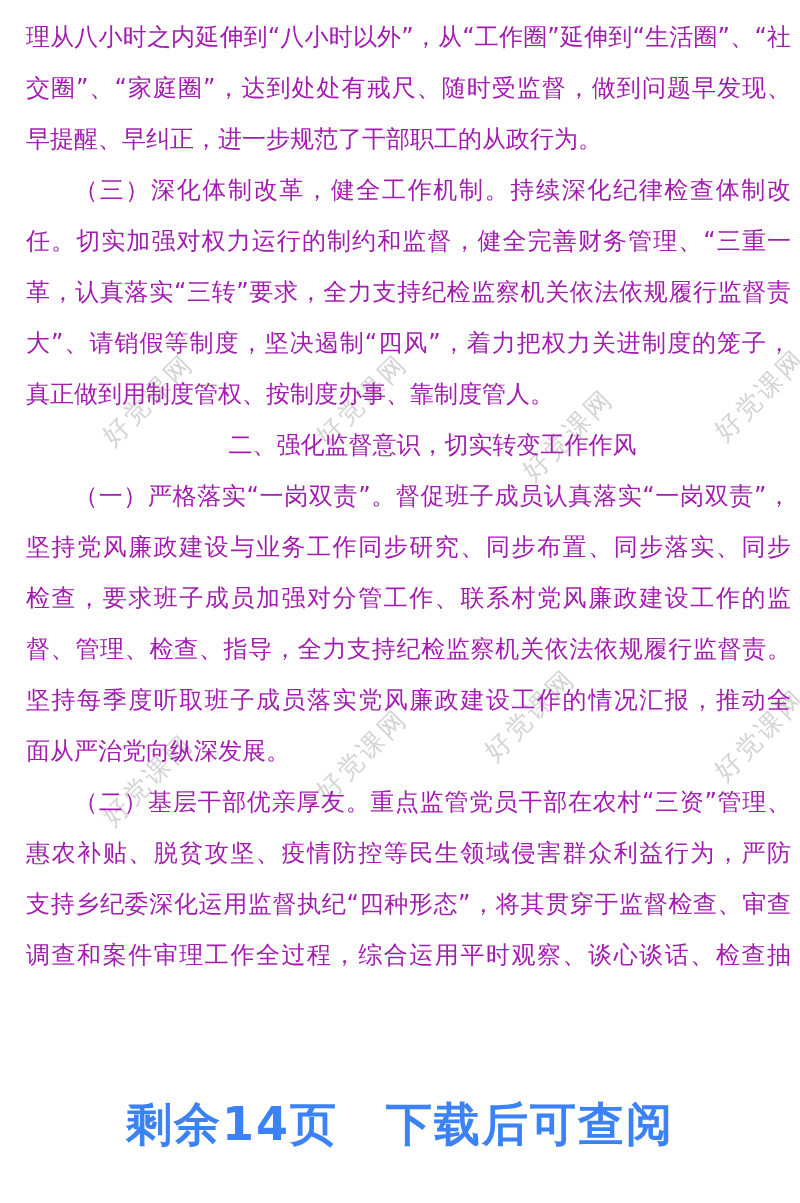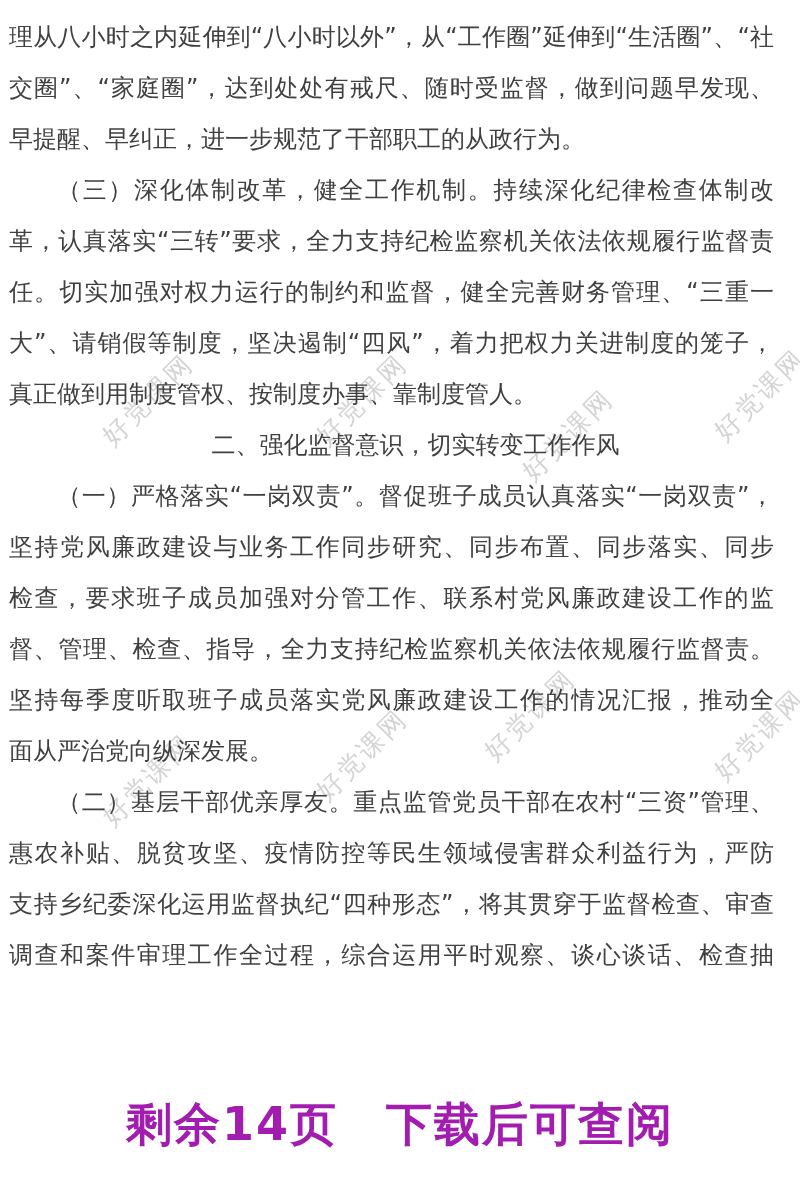--- a/index.html
+++ b/index.html
@@ -28,24 +28,24 @@
     font-size: 26px;
     letter-spacing: 3px;
     color: #d4d4d4;
     white-space: nowrap;
     user-select: none;
   }
   
   .content {
     position: absolute;
     top: 12px;
-    left: 9px;
+    left: 26px;
     width: 765px;
     z-index: 2;
-    color: #404040;
+    color: #a21caf;
   }
   .line {
     height: 51px;
     line-height: 51px;
     font-size: 24px;
     white-space: nowrap;
     overflow: hidden;
   }
   .line.fill {
     white-space: normal;
@@ -60,21 +60,21 @@
   .footer {
     position: absolute;
     top: 1095px;
     left: 0;
     width: 100%;
     height: 58px;
     line-height: 58px;
     text-align: center;
     font-size: 46px;
     font-weight: 700;
-    color: #a21caf;
+    color: #3b82f6;
     letter-spacing: 2px;
     z-index: 3;
     white-space: nowrap;
   }
 </style>
 </head>
 <body>
 
 <div class="page">
   <div class="watermark-layer" id="watermark-layer">
@@ -85,22 +85,22 @@
       <div class="watermark" style="left: 148px; top: 780px;">好党课网</div>
       <div class="watermark" style="left: 362px; top: 755px;">好党课网</div>
       <div class="watermark" style="left: 530px; top: 715px;">好党课网</div>
       <div class="watermark" style="left: 760px; top: 735px;">好党课网</div>
     </div>
   <div class="content" id="content">
       <div class="line fill">理从八小时之内延伸到“八小时以外”，从“工作圈”延伸到“生活圈”、“社</div>
       <div class="line fill">交圈”、“家庭圈”，达到处处有戒尺、随时受监督，做到问题早发现、</div>
       <div class="line">早提醒、早纠正，进一步规范了干部职工的从政行为。</div>
       <div class="line indent fill">（三）深化体制改革，健全工作机制。持续深化纪律检查体制改</div>
+      <div class="line fill">任。切实加强对权力运行的制约和监督，健全完善财务管理、“三重一</div>
       <div class="line fill">革，认真落实“三转”要求，全力支持纪检监察机关依法依规履行监督责</div>
-      <div class="line fill">任。切实加强对权力运行的制约和监督，健全完善财务管理、“三重一</div>
       <div class="line fill">大”、请销假等制度，坚决遏制“四风”，着力把权力关进制度的笼子，</div>
       <div class="line">真正做到用制度管权、按制度办事、靠制度管人。</div>
       <div class="line indent">二、强化监督意识，切实转变工作作风</div>
       <div class="line indent fill">（一）严格落实“一岗双责”。督促班子成员认真落实“一岗双责”，</div>
       <div class="line fill">坚持党风廉政建设与业务工作同步研究、同步布置、同步落实、同步</div>
       <div class="line fill">检查，要求班子成员加强对分管工作、联系村党风廉政建设工作的监</div>
       <div class="line fill">督、管理、检查、指导，全力支持纪检监察机关依法依规履行监督责。</div>
       <div class="line fill">坚持每季度听取班子成员落实党风廉政建设工作的情况汇报，推动全</div>
       <div class="line">面从严治党向纵深发展。</div>
       <div class="line indent fill">（二）基层干部优亲厚友。重点监管党员干部在农村“三资”管理、</div>

